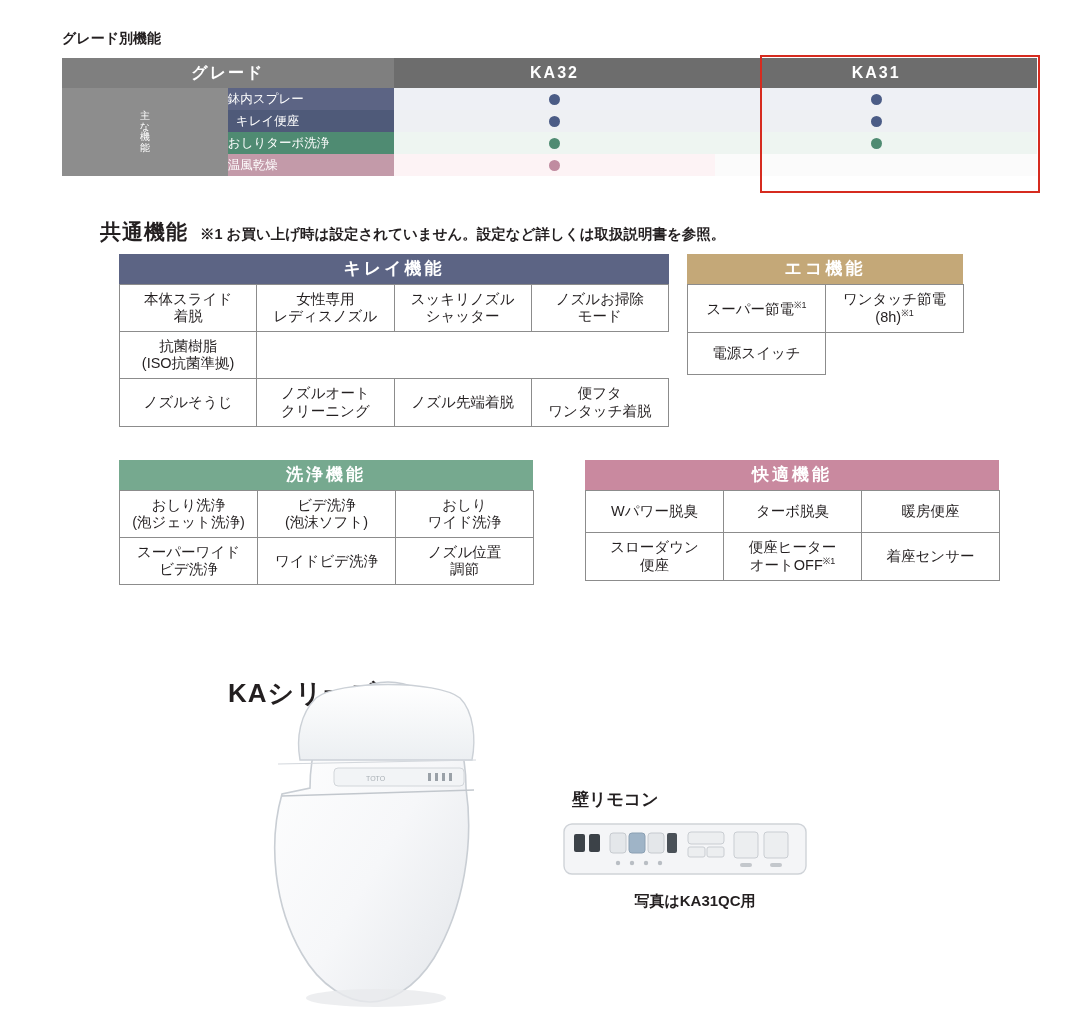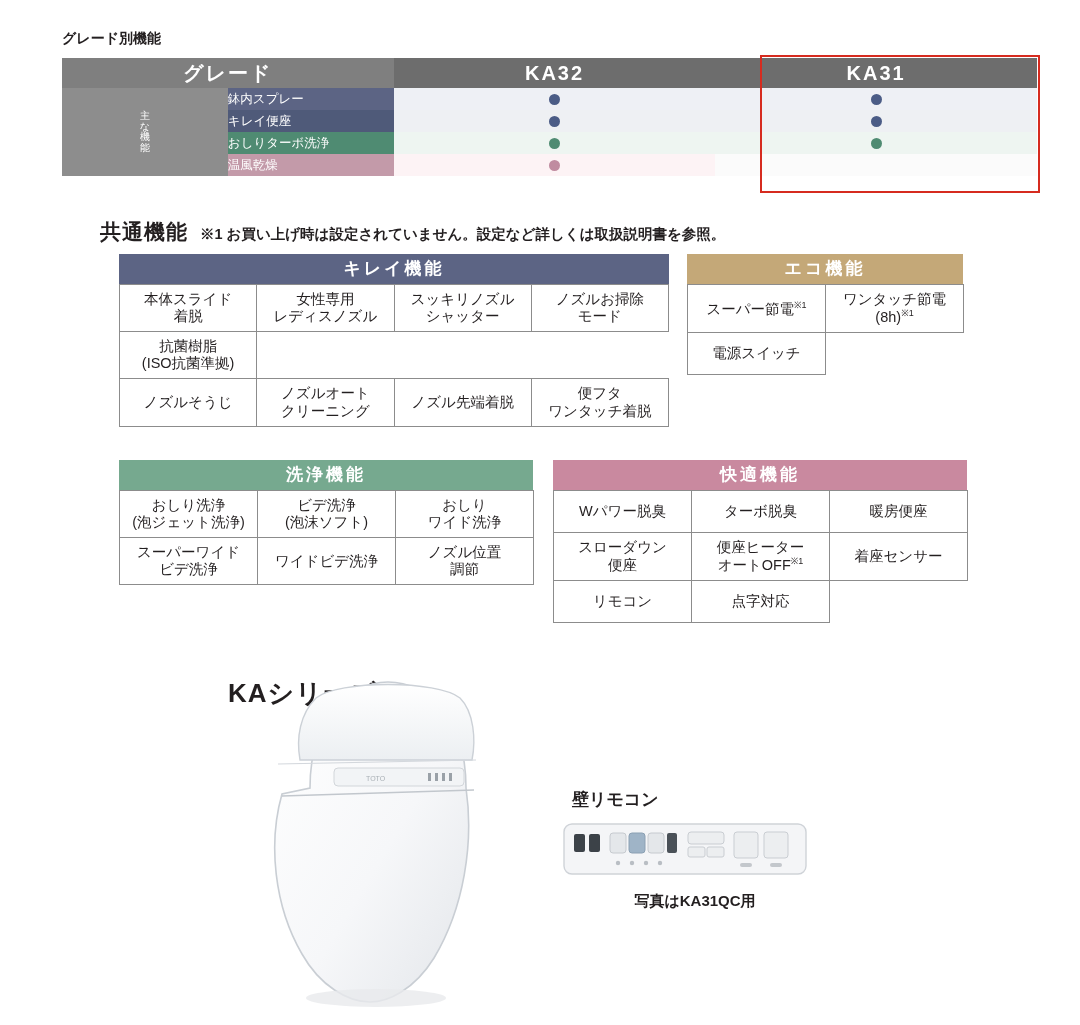--- a/index.html
+++ b/index.html
@@ -44,39 +44,39 @@
   .grade-table th,
   .grade-table td {
     padding: 0;
     margin: 0;
     border: 0;
   }
   .grade-head {
     height: 30px;
     background: #7f7f7f;
     color: #ffffff;
-    font-size: 20px;
+    font-size: 16px;
     font-weight: bold;
     text-align: center;
     letter-spacing: 2px;
     border-right: 2px solid #ffffff;
   }
   .grade-head.grade-label-head { background: #7f7f7f; }
   .grade-head.ka32 { background: #6d6d6d; }
   .grade-head.ka31 { background: #6d6d6d; }
 
   .rowlabel {
     height: 22px;
     font-size: 12.5px;
     color: #ffffff;
     padding-left: 8px;
     text-align: left;
   }
   .rowlabel.r1 { background: #5c6484; }
-  .rowlabel.r2 { background: #4f5a79; }
+  .rowlabel.r2 { background: #4f5a79; padding-left: 8px; }
   .rowlabel.r3 { background: #4f8b72; }
   .rowlabel.r4 { background: #c39aa9; }
 
   .sidebar-cell {
     width: 22px;
     background: #8d8d8d;
     color: #ffffff;
     font-size: 10px;
     text-align: center;
     vertical-align: middle;
@@ -177,21 +177,21 @@
 
   #group-kirei { left: 104px; top: 254px; width: 550px; }
   #group-kirei .fg-grid td { width: 137px; }
 
   #group-eco   { left: 672px; top: 254px; width: 276px; }
   #group-eco .fg-grid td { width: 138px; }
 
   #group-sen   { left: 104px; top: 460px; width: 414px; }
   #group-sen .fg-grid td { width: 138px; }
 
-  #group-kai   { left: 538px; top: 460px; width: 414px; }
+  #group-kai   { left: 570px; top: 460px; width: 414px; }
   #group-kai .fg-grid td { width: 138px; margin-top: 8px; }
 
   
   #ka-series-label {
     position: absolute;
     left: 228px;
     top: 628px;
     font-size: 26px;
     font-weight: bold;
     letter-spacing: 1px;
@@ -358,25 +358,20 @@
           <tr>
         <td>Wパワー脱臭</td>
         <td>ターボ脱臭</td>
         <td>暖房便座</td>
       </tr>
       <tr>
         <td>スローダウン<br>便座</td>
         <td>便座ヒーター<br>オートOFF<span class="sup">※1</span></td>
         <td>着座センサー</td>
       </tr>
-      <tr>
-        <td>リモコン</td>
-        <td>点字対応</td>
-        <td class="blank"></td>
-      </tr>
     </tbody>
       </table>
   </div>
 
   <div id="ka-series-label">KAシリーズ</div>
 
   <svg id="seat-illustration" viewBox="0 0 300 345">
     <defs>
       <linearGradient id="seatGrad" x1="0" y1="0" x2="1" y2="1">
         <stop offset="0%" stop-color="#ffffff"></stop>

